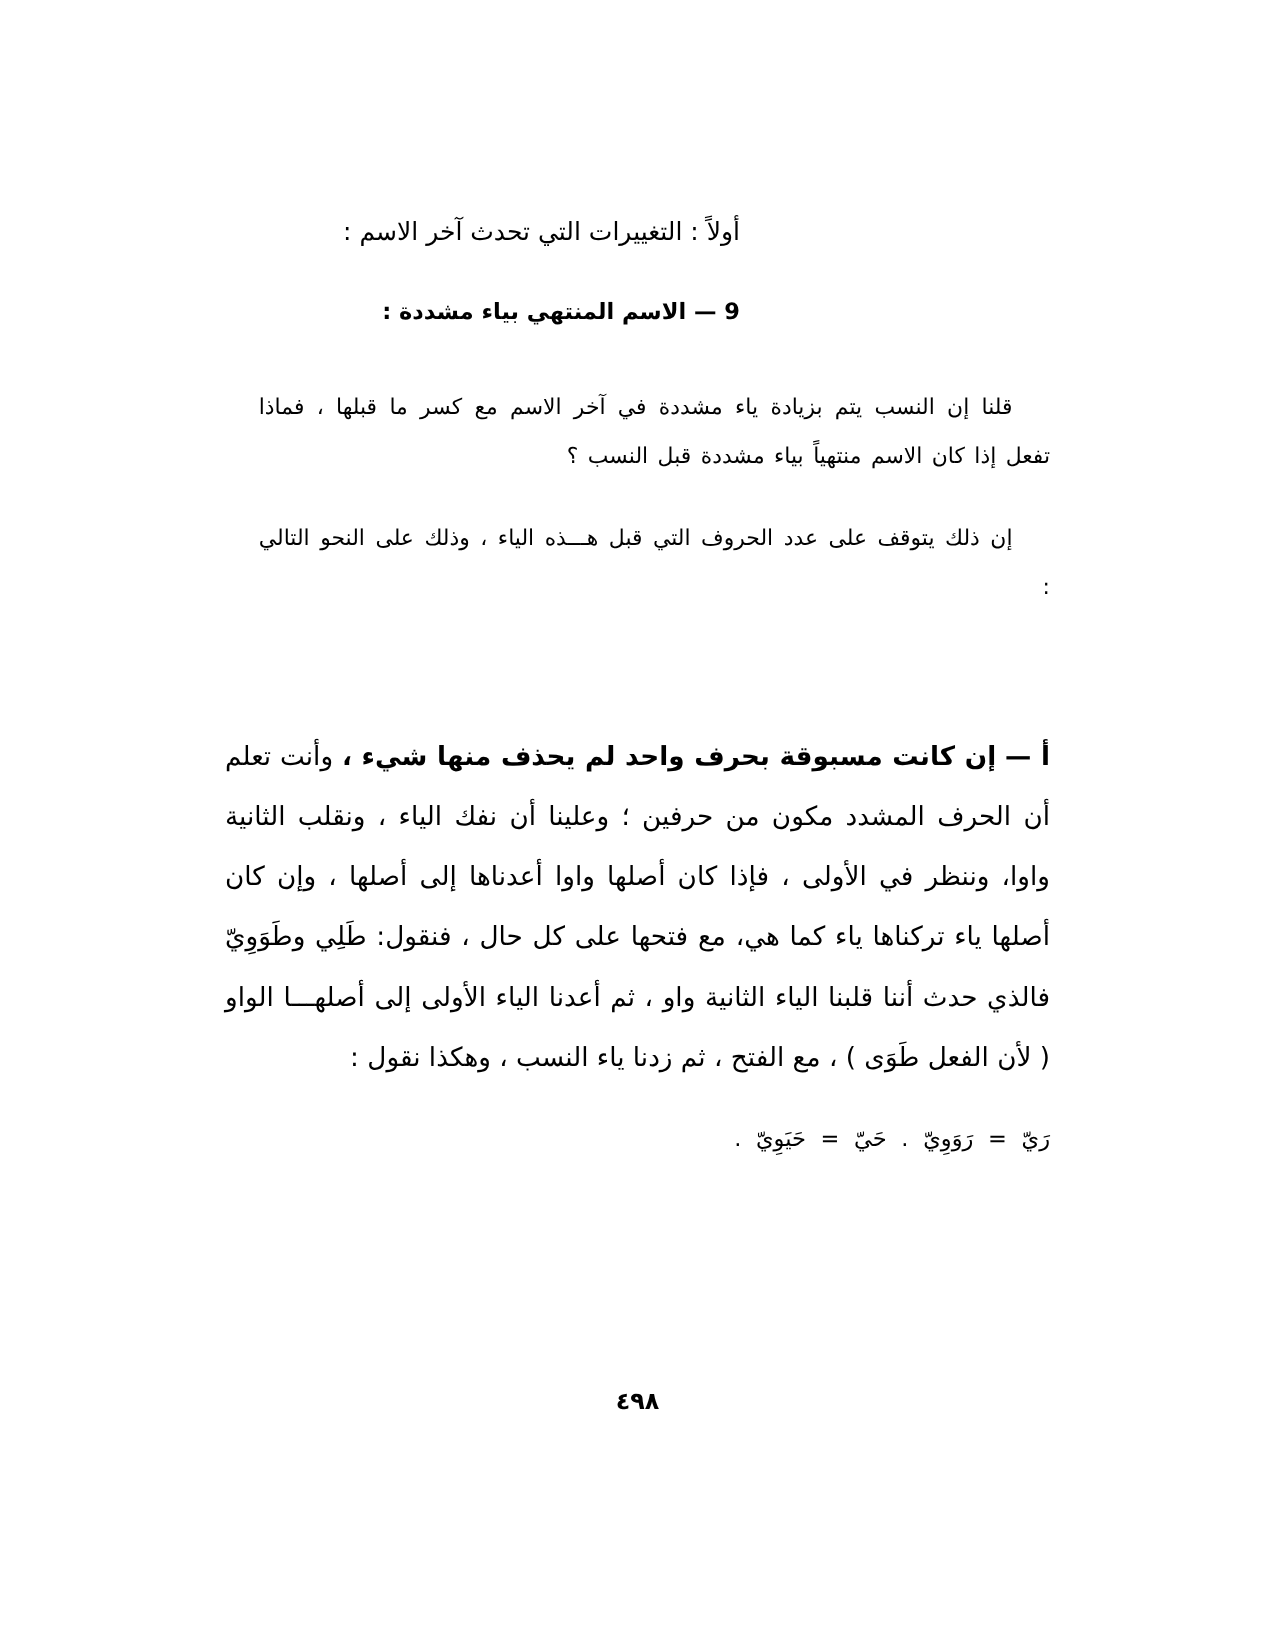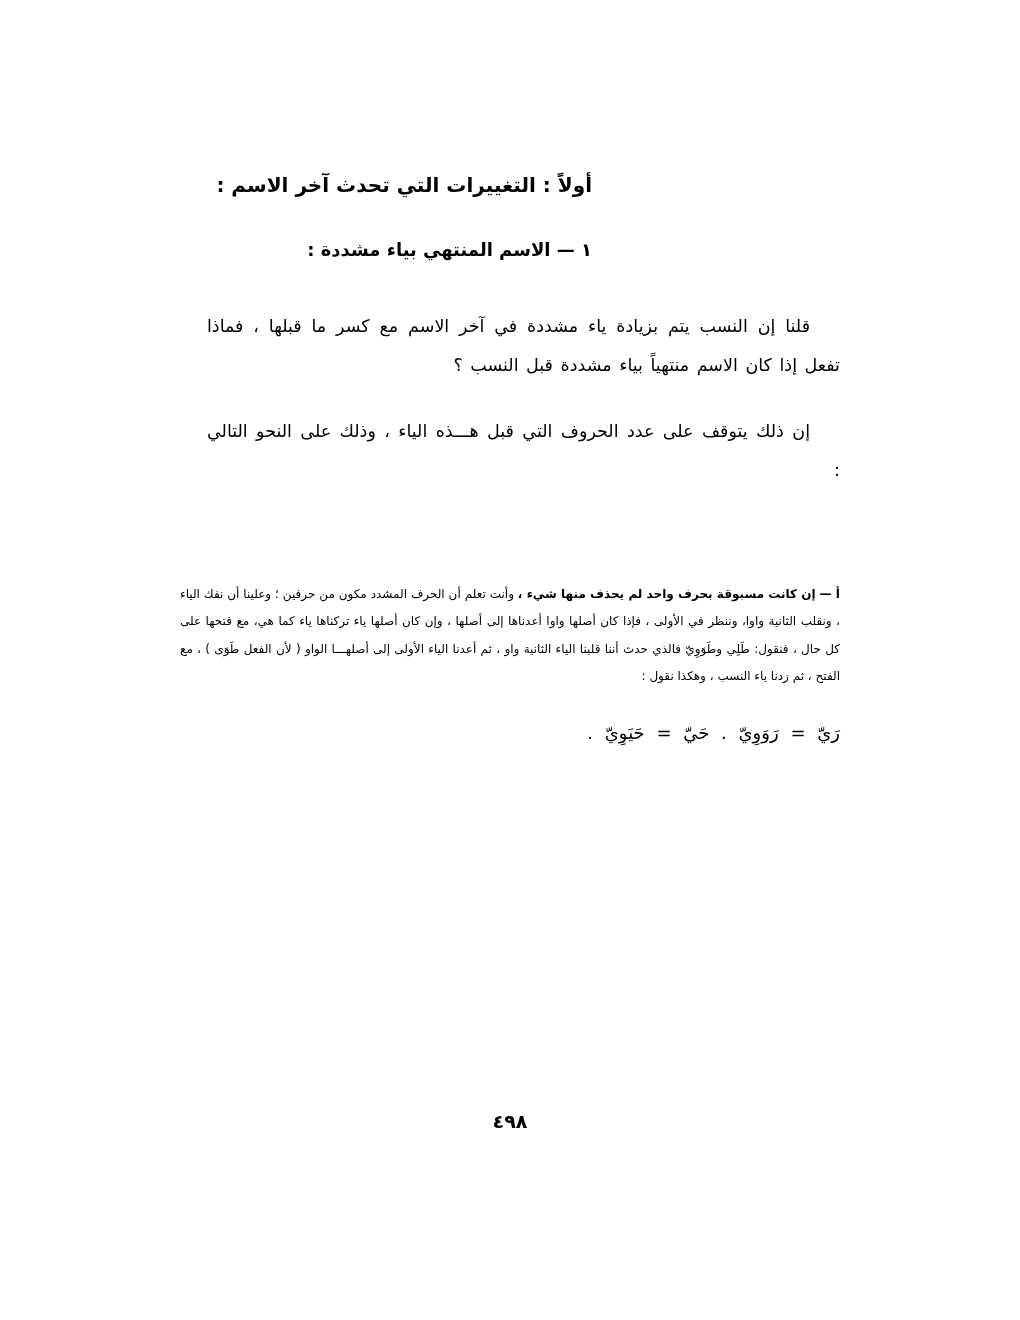--- a/index.html
+++ b/index.html
@@ -28,21 +28,21 @@
     top: 170px;
     right: 180px;
     left: 180px;
     direction: rtl;
     text-align: right;
   }
 
   
   .heading {
     font-size: 20px;
-    font-weight: bold;
+    font-weight: normal;
     line-height: 1.5;
     letter-spacing: 0.5px;
     margin: 0 0 36px 0;
     padding-right: 248px;
   }
 
   .subheading {
     font-size: 18px;
     font-weight: bold;
     line-height: 1.5;
@@ -58,21 +58,21 @@
     text-align-last: right;
     word-spacing: 2px;
   }
 
   .para.indent-first {
     text-indent: 30px;
     margin-left: 27px;
   }
 
   .marker-para {
-    font-size: 12px;
+    font-size: 21px;
     line-height: 2.3;
     margin: 0;
     text-align: justify;
     text-align-last: right;
   }
 
   .marker {
     font-weight: bold;
     letter-spacing: 0.5px;
   }
@@ -107,21 +107,21 @@
   }
 </style>
 </head>
 <body>
 
 <div class="page">
   <div class="content">
 
     <h1 class="heading">أولاً : التغييرات التي تحدث آخر الاسم :</h1>
 
-    <h2 class="subheading">١ — الاسم المنتهي بياء مشددة :</h2>
+    <h2 class="subheading">9 — الاسم المنتهي بياء مشددة :</h2>
 
     <p class="para indent-first">قلنا إن النسب يتم بزيادة ياء مشددة في آخر الاسم مع كسر ما قبلها ، فماذا تفعل إذا كان الاسم منتهياً بياء مشددة قبل النسب ؟</p>
 
     <p class="para indent-first">إن ذلك يتوقف على عدد الحروف التي قبل هـــذه الياء ، وذلك على النحو التالي :</p>
 
     <div class="spacer-lg"></div>
 
     <div id="section-a">
       <p class="marker-para">
         <span class="marker">أ —</span>

